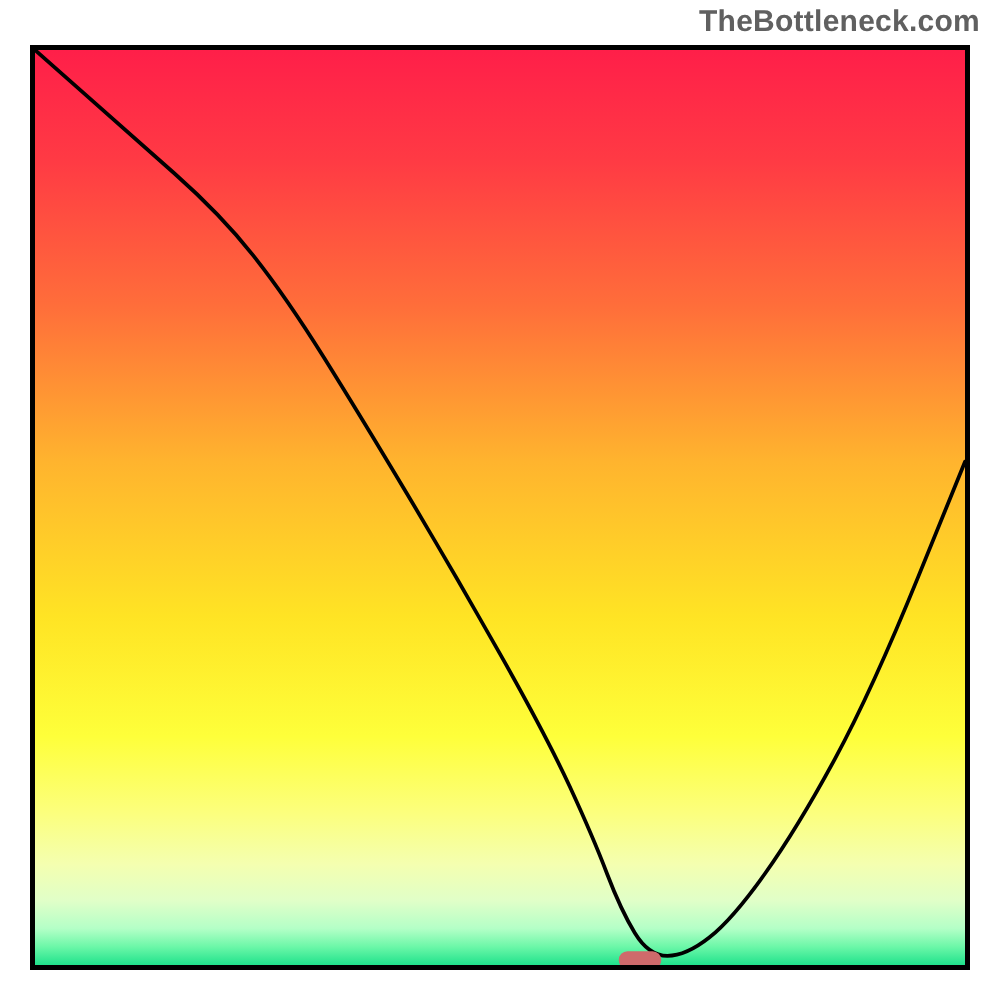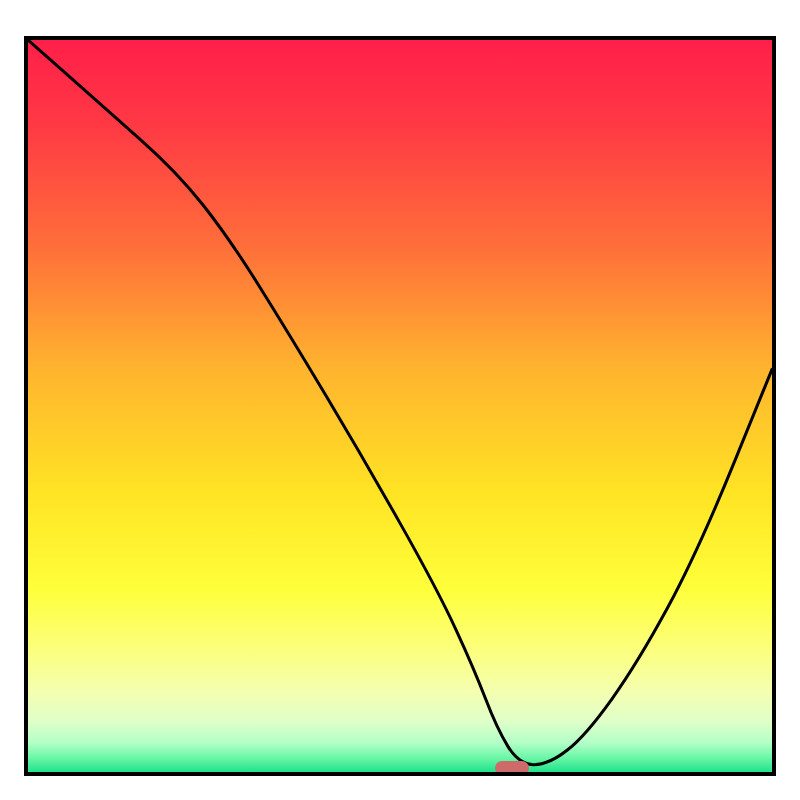--- a/index.html
+++ b/index.html
@@ -52,20 +52,21 @@
     border-radius: 7px;
     background: #cf6a6b;
     transform: translate(-50%, -50%);
   }
 </style>
 </head>
 <body>
 
 <div class="container">
 
+  <div class="watermark">TheBottleneck.com</div>
 
   <div class="plot">
     <div class="gradient" id="grad" style="background: linear-gradient(rgb(255, 31, 73) 0%, rgb(255, 58, 68) 12%, rgb(255, 110, 58) 28%, rgb(255, 180, 46) 45%, rgb(255, 228, 36) 62%, rgb(254, 255, 58) 75%, rgb(252, 255, 122) 83%, rgb(244, 255, 176) 89%, rgb(224, 255, 200) 93%, rgb(180, 255, 199) 96%, rgb(108, 247, 168) 98%, rgb(32, 226, 140) 100%);"></div>
     <svg class="curve" viewBox="0 0 744 732" preserveAspectRatio="none">
       <path id="curvePath" fill="none" stroke="#000" stroke-width="3" stroke-linejoin="round" stroke-linecap="round" d="M 0 0 Q 0 0 37.2 32.940000000000055 Q 74.4 65.88 111.6 98.82000000000005 Q 148.8 131.76 174.84 164.69999999999993 Q 200.88000000000002 197.64 230.64 245.21999999999997 Q 260.4 292.8 297.6 355.02 Q 334.8 417.24 372 483.12 Q 409.20000000000005 549 427.79999999999995 589.26 Q 446.4 629.52 457.56 658.8 Q 468.72 688.08 479.88 706.38 Q 491.04 724.68 505.92 724.68 Q 520.8 724.68 539.4 710.04 Q 558 695.4 584.0400000000001 658.8 Q 610.0799999999999 622.2 639.84 567.3 Q 669.6 512.4 706.8 420.90000000000003 T 744 329.4"></path>
     </svg>
     <div class="marker" id="marker" style="left: 483.6px; top: 728.34px; background: rgb(207, 106, 107);"></div>
   </div>
 
 </div>

